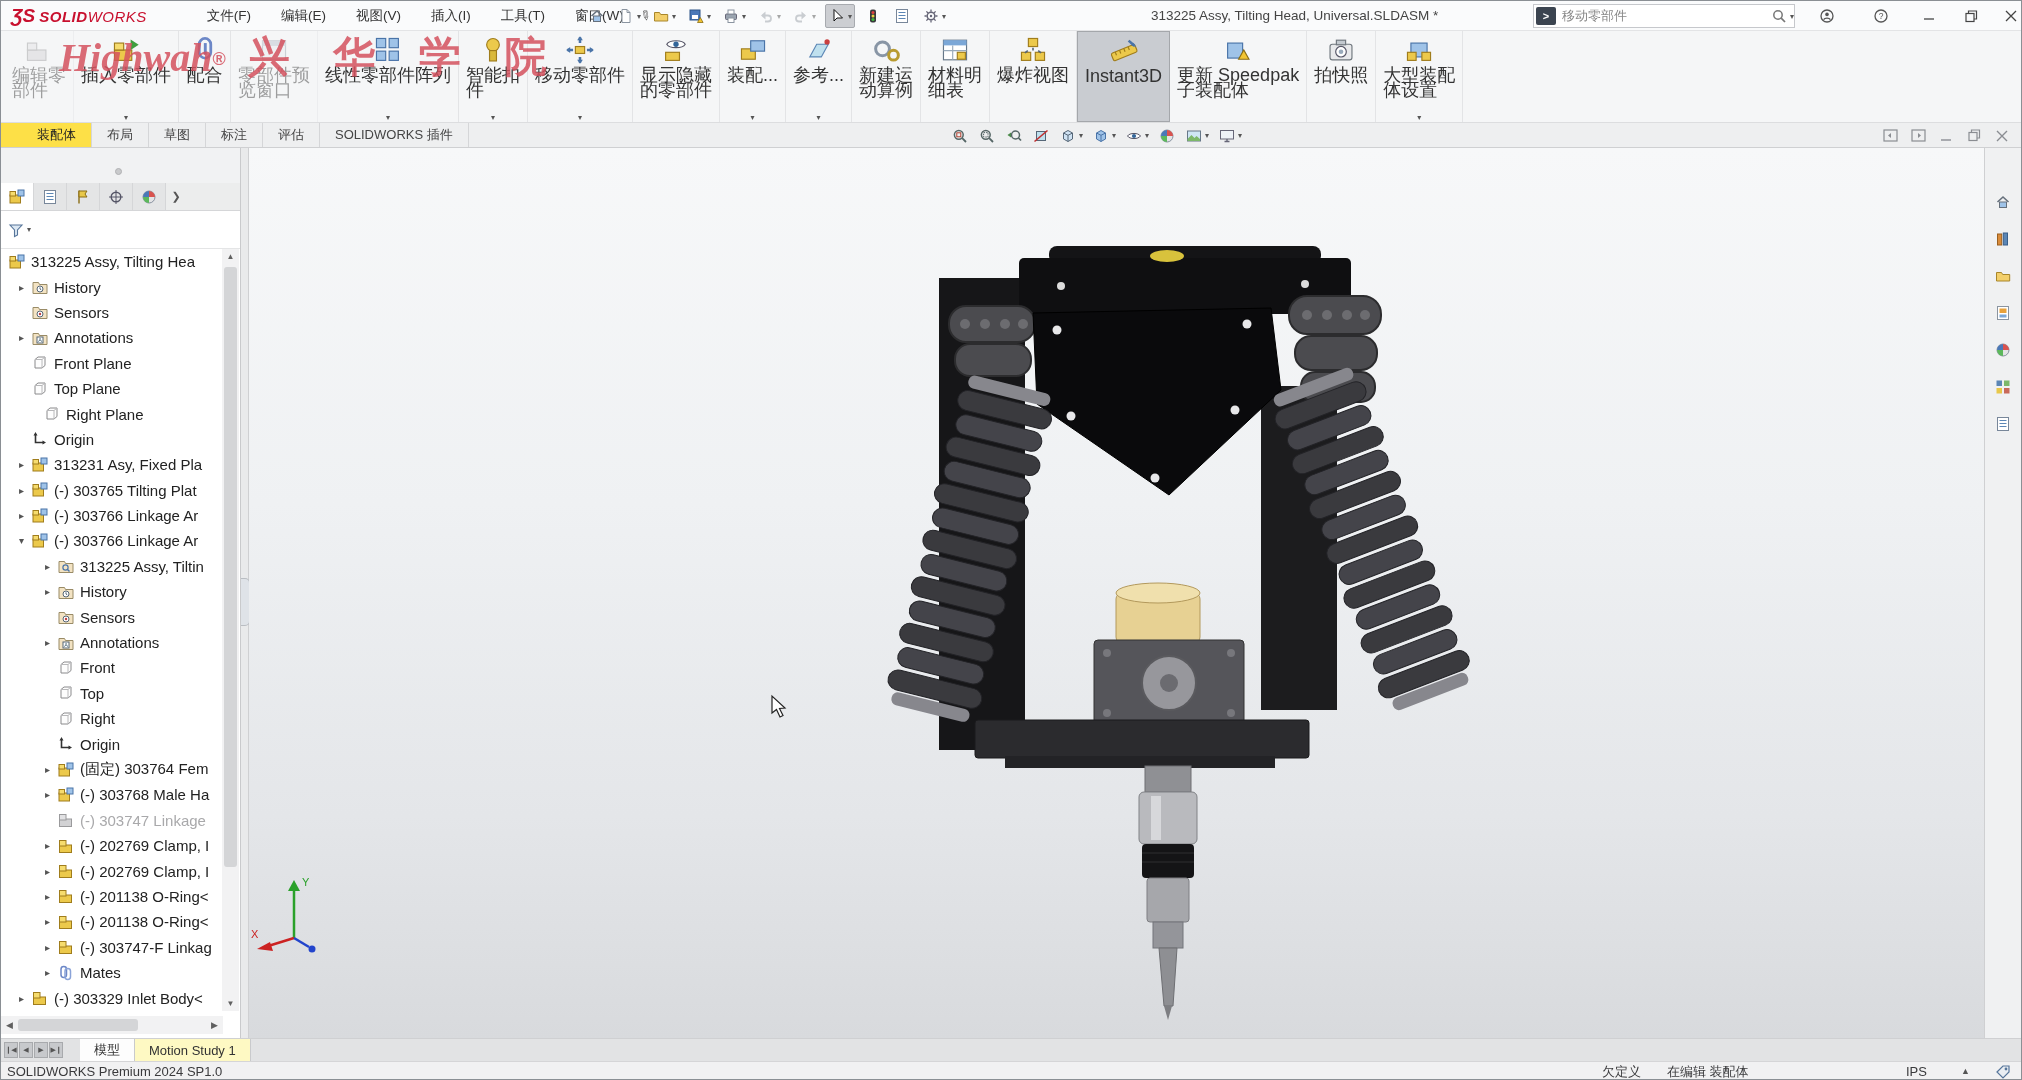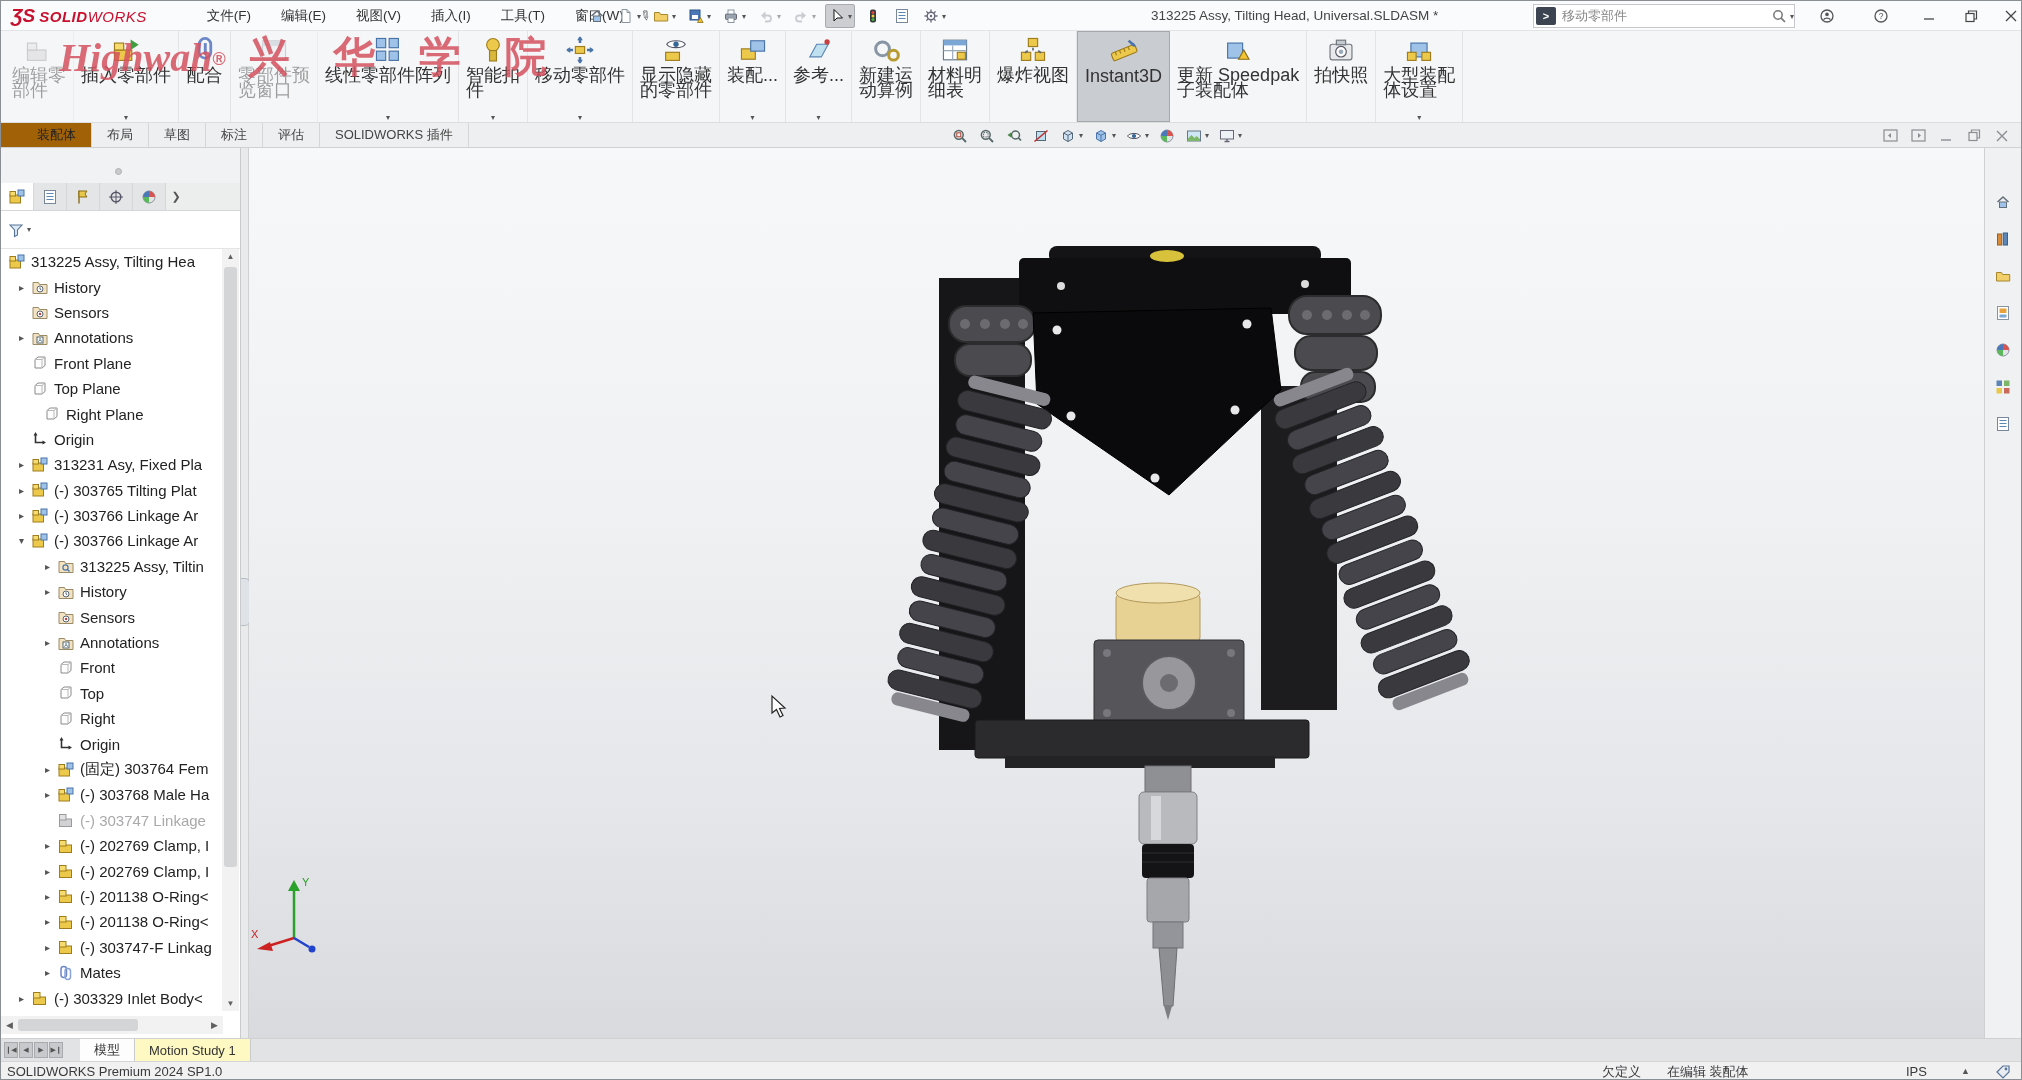--- a/index.html
+++ b/index.html
@@ -43,21 +43,21 @@
   
   .watermark{position:absolute;left:58px;top:28px;z-index:50;pointer-events:none;white-space:nowrap;
              color:#d5525f;opacity:.85;}
   .watermark .lat{font-family:"Liberation Serif","DejaVu Serif",serif;font-weight:bold;font-style:italic;font-size:40px;}
   .watermark .reg{font-size:18px;vertical-align:super;font-weight:bold;}
   .watermark .cjk{font-size:42px;font-weight:bold;letter-spacing:16px;margin-left:22px;}
   
   .tabrow{position:absolute;left:0;top:122px;width:100%;height:25px;background:#eeeff0;
           border-bottom:1px solid #cfd0d2;display:flex;align-items:stretch;font-size:13px;}
   .cmtab{padding:0 15px;display:flex;align-items:center;color:#444;border-right:1px solid #d5d6d8;}
-  .cmtab.active{background:#a16207;color:#222;padding-left:36px;}
+  .cmtab.active{background:#fde047;color:#222;padding-left:36px;}
   .headsup{position:absolute;left:950px;top:122px;height:25px;display:flex;align-items:center;gap:9px;}
   .hbtn{display:flex;align-items:center;}
   .docwin-ic{position:absolute;top:122px;height:25px;display:flex;align-items:center;justify-content:center;width:26px;color:#8a8d92;}
   
   .main{position:absolute;left:0;top:147px;width:100%;height:890px;}
   .panel{position:absolute;left:0;top:0;width:240px;height:100%;background:#ffffff;border-right:1px solid #c9cacc;}
   .panel-top{position:absolute;left:0;top:0;width:100%;height:35px;background:#f1f2f3;}
   .panel-grip{position:absolute;left:114px;top:20px;width:7px;height:7px;border-radius:50%;background:#c9cacc;border:1px solid #b0b1b3;}
   .ptabs{position:absolute;left:0;top:35px;width:100%;height:28px;display:flex;background:#eceded;border-bottom:1px solid #d5d6d8;}
   .ptab{width:33px;height:100%;display:flex;align-items:center;justify-content:center;border-right:1px solid #d5d6d8;background:#e4e5e6;}

